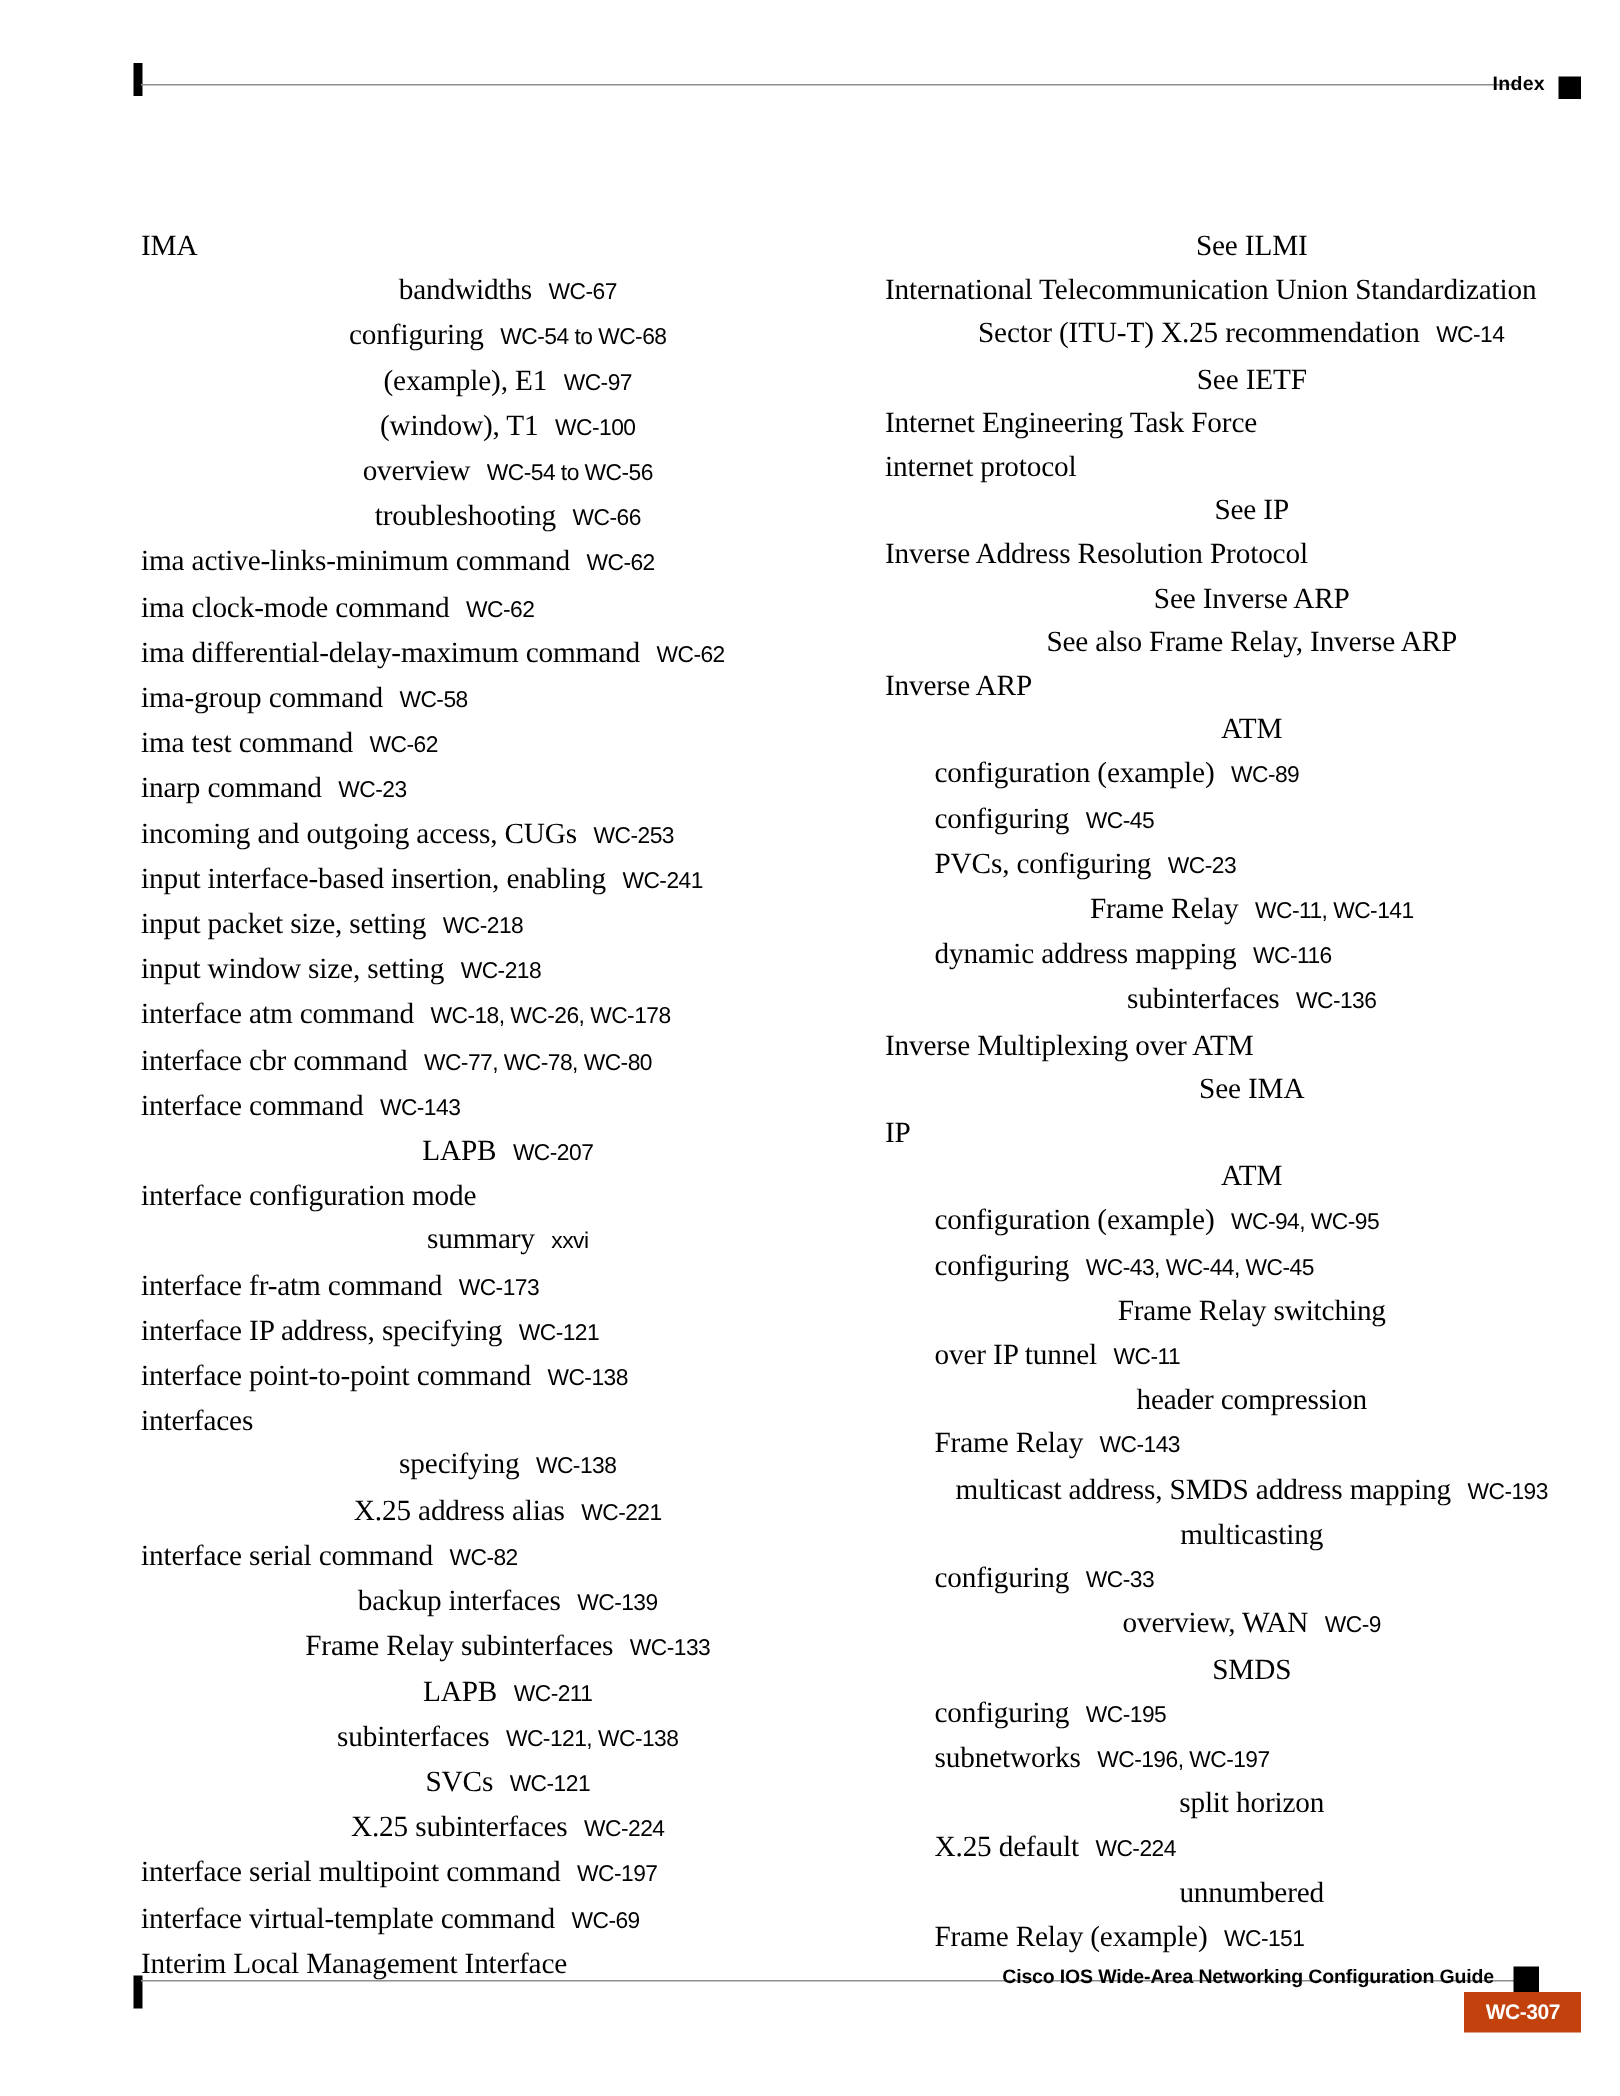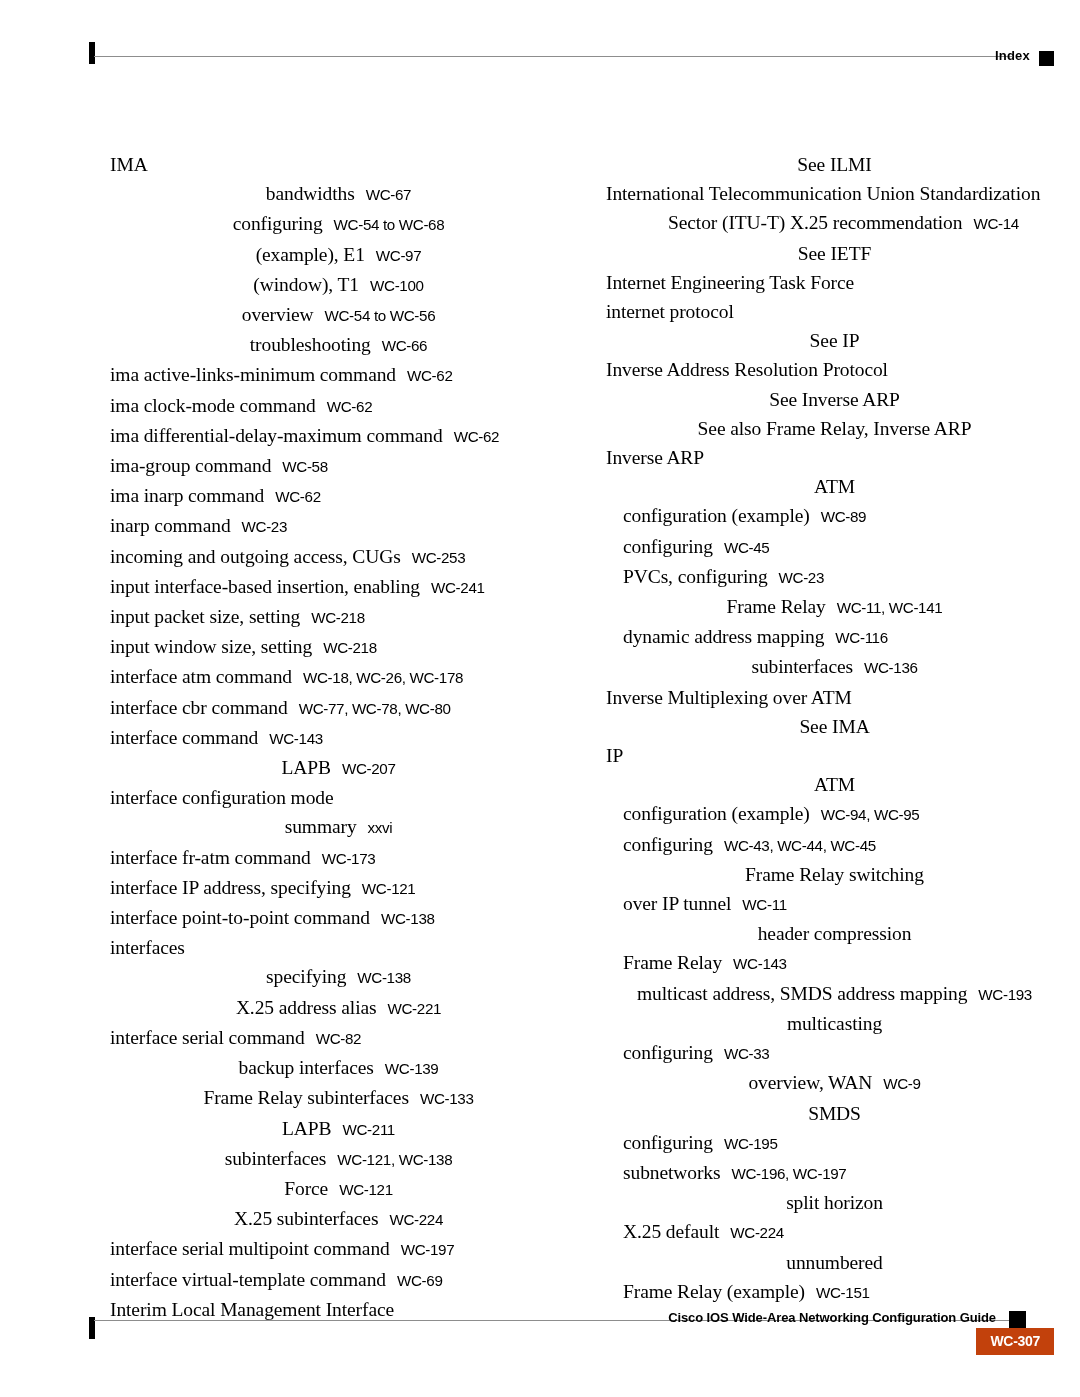--- a/index.html
+++ b/index.html
@@ -73,21 +73,21 @@
   }
   .col-left  { left: 94px;  width: 470px; }
   .col-right { left: 590px; width: 470px; }
 
   .entry {
     font-size: 19.5px;
     line-height: 29.2px;
     white-space: nowrap;
     letter-spacing: -0.1px;
   }
-  .lvl0 { margin-left: 16px; }
+  .lvl0 { margin-left: 0px; }
   .lvl1 { margin-left: 19px; text-align: center; }
   .lvl2 { margin-left: 33px; }
 
   .entry .wrap2 {
     display: block;
     margin-left: 62px;
   }
 
   .term { }
 
@@ -170,21 +170,21 @@
       <div class="entry lvl1"><span class="term">bandwidths</span><span class="pages">WC-67</span></div>
       <div class="entry lvl1"><span class="term">configuring</span><span class="pages">WC-54 to WC-68</span></div>
       <div class="entry lvl1"><span class="term">(example), E1</span><span class="pages">WC-97</span></div>
       <div class="entry lvl1"><span class="term">(window), T1</span><span class="pages">WC-100</span></div>
       <div class="entry lvl1"><span class="term">overview</span><span class="pages">WC-54 to WC-56</span></div>
       <div class="entry lvl1"><span class="term">troubleshooting</span><span class="pages">WC-66</span></div>
       <div class="entry lvl0"><span class="term">ima active-links-minimum command</span><span class="pages">WC-62</span></div>
       <div class="entry lvl0"><span class="term">ima clock-mode command</span><span class="pages">WC-62</span></div>
       <div class="entry lvl0"><span class="term">ima differential-delay-maximum command</span><span class="pages">WC-62</span></div>
       <div class="entry lvl0"><span class="term">ima-group command</span><span class="pages">WC-58</span></div>
-      <div class="entry lvl0"><span class="term">ima inarp command</span><span class="pages">WC-62</span></div>
+      <div class="entry lvl0"><span class="term">ima test command</span><span class="pages">WC-62</span></div>
       <div class="entry lvl0"><span class="term">inarp command</span><span class="pages">WC-23</span></div>
       <div class="entry lvl0"><span class="term">incoming and outgoing access, CUGs</span><span class="pages">WC-253</span></div>
       <div class="entry lvl0"><span class="term">input interface-based insertion, enabling</span><span class="pages">WC-241</span></div>
       <div class="entry lvl0"><span class="term">input packet size, setting</span><span class="pages">WC-218</span></div>
       <div class="entry lvl0"><span class="term">input window size, setting</span><span class="pages">WC-218</span></div>
       <div class="entry lvl0"><span class="term">interface atm command</span><span class="pages">WC-18, WC-26, WC-178</span></div>
       <div class="entry lvl0"><span class="term">interface cbr command</span><span class="pages">WC-77, WC-78, WC-80</span></div>
       <div class="entry lvl0"><span class="term">interface command</span><span class="pages">WC-143</span></div>
       <div class="entry lvl1"><span class="term">LAPB</span><span class="pages">WC-207</span></div>
       <div class="entry lvl0"><span class="term">interface configuration mode</span></div>
@@ -193,21 +193,21 @@
       <div class="entry lvl0"><span class="term">interface IP address, specifying</span><span class="pages">WC-121</span></div>
       <div class="entry lvl0"><span class="term">interface point-to-point command</span><span class="pages">WC-138</span></div>
       <div class="entry lvl0"><span class="term">interfaces</span></div>
       <div class="entry lvl1"><span class="term">specifying</span><span class="pages">WC-138</span></div>
       <div class="entry lvl1"><span class="term">X.25 address alias</span><span class="pages">WC-221</span></div>
       <div class="entry lvl0"><span class="term">interface serial command</span><span class="pages">WC-82</span></div>
       <div class="entry lvl1"><span class="term">backup interfaces</span><span class="pages">WC-139</span></div>
       <div class="entry lvl1"><span class="term">Frame Relay subinterfaces</span><span class="pages">WC-133</span></div>
       <div class="entry lvl1"><span class="term">LAPB</span><span class="pages">WC-211</span></div>
       <div class="entry lvl1"><span class="term">subinterfaces</span><span class="pages">WC-121, WC-138</span></div>
-      <div class="entry lvl1"><span class="term">Force</span><span class="pages">WC-121</span></div>
+      <div class="entry lvl1"><span class="term">SVCs</span><span class="pages">WC-121</span></div>
       <div class="entry lvl1"><span class="term">X.25 subinterfaces</span><span class="pages">WC-224</span></div>
       <div class="entry lvl0"><span class="term">interface serial multipoint command</span><span class="pages">WC-197</span></div>
       <div class="entry lvl0"><span class="term">interface virtual-template command</span><span class="pages">WC-69</span></div>
       <div class="entry lvl0"><span class="term">Interim Local Management Interface</span></div>
     </div>
   <div class="col col-right" id="col-right">
       <div class="entry lvl1"><span class="term">See ILMI</span></div>
       <div class="entry lvl0"><span class="term">International Telecommunication Union Standardization</span><span class="wrap2">Sector (ITU-T) X.25 recommendation<span class="pages">WC-14</span></span></div>
       <div class="entry lvl1"><span class="term">See IETF</span></div>
       <div class="entry lvl0"><span class="term">Internet Engineering Task Force</span></div>

